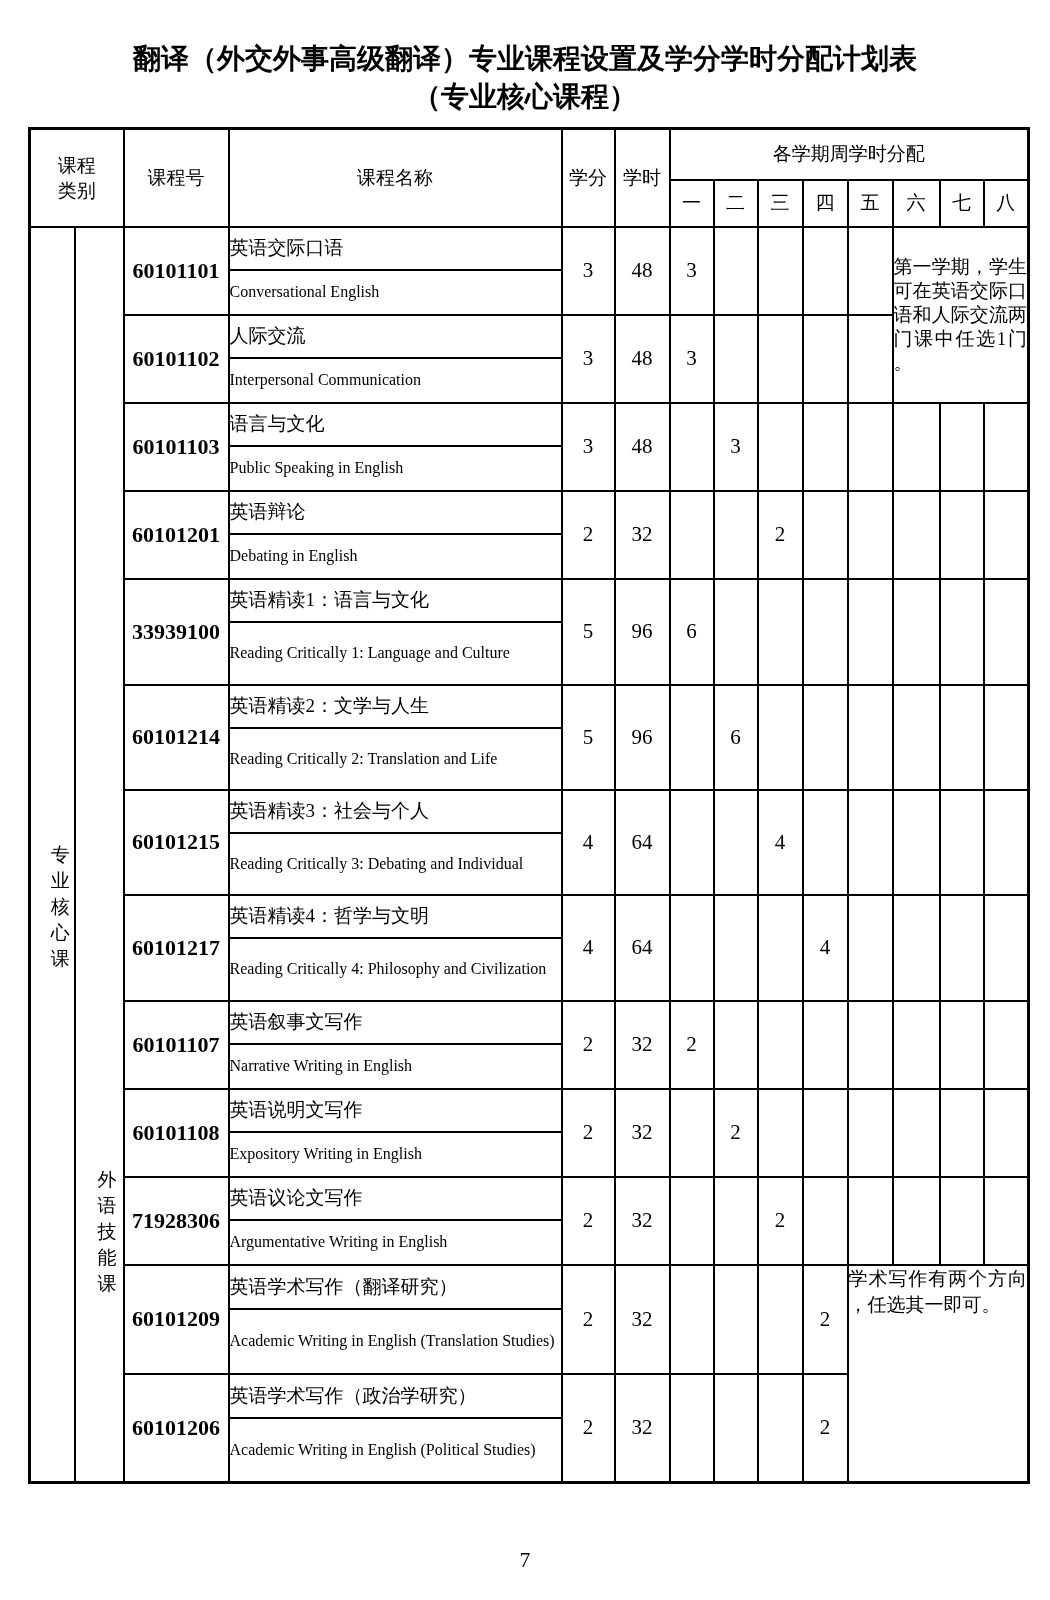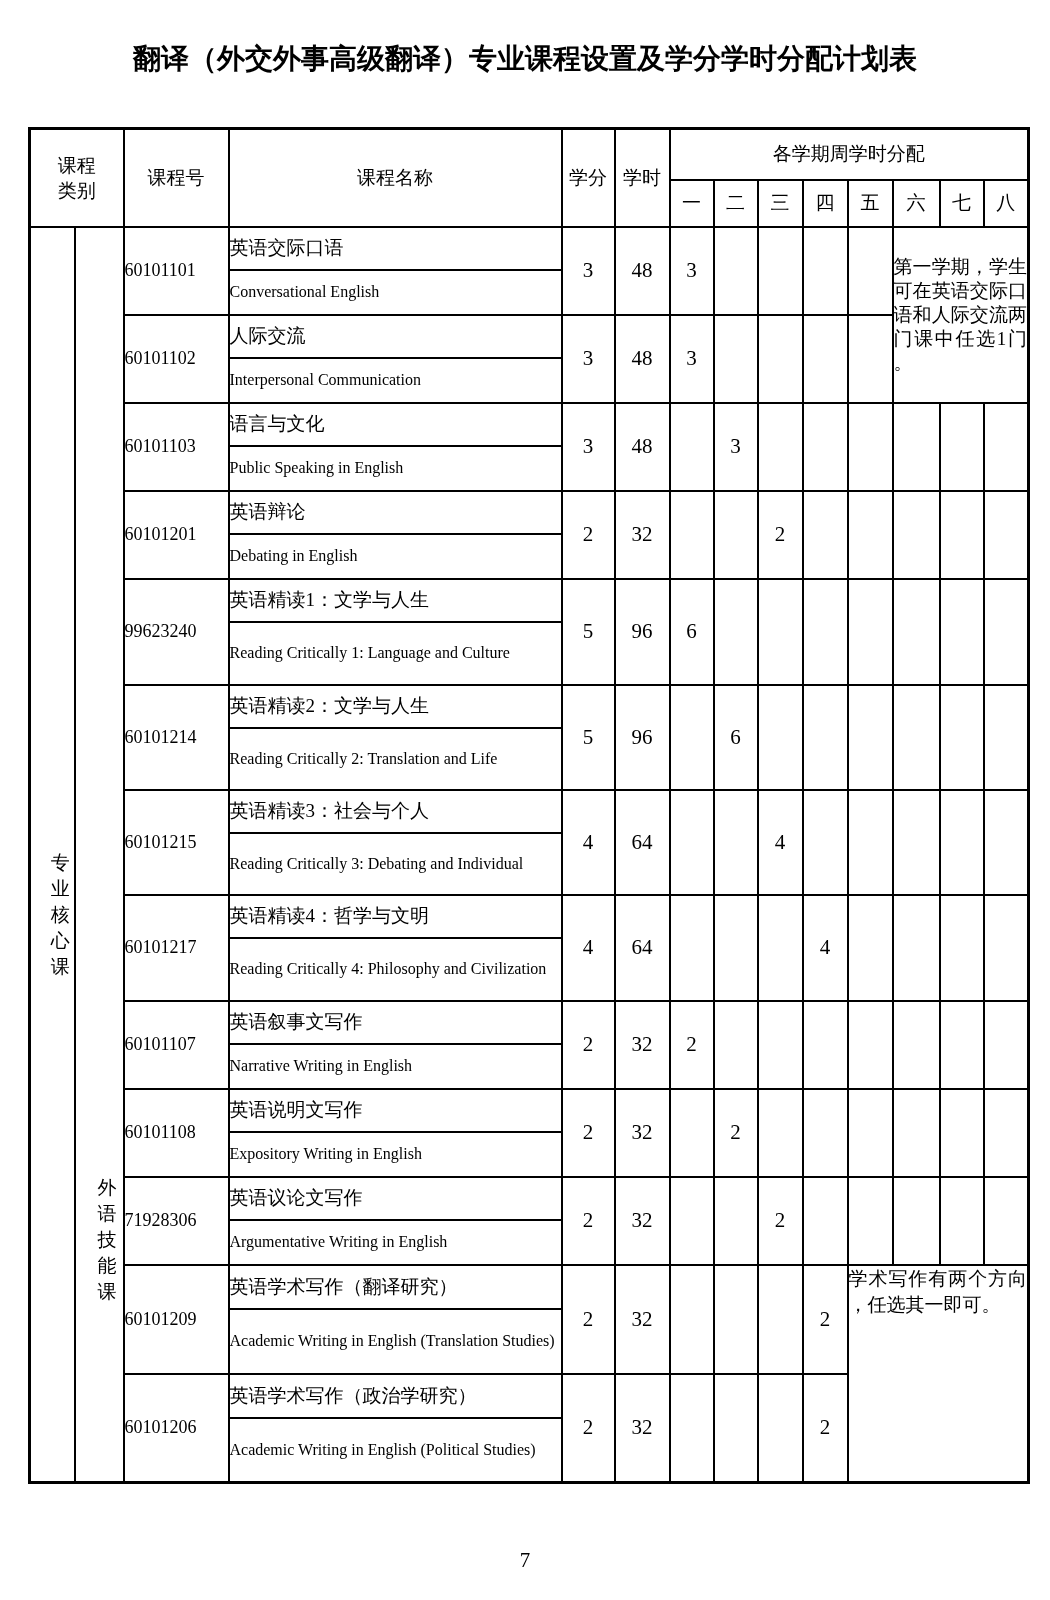--- a/index.html
+++ b/index.html
@@ -17,45 +17,46 @@
   }
   table.sched {
     position: absolute; left: 28px; top: 127px;
     border-collapse: collapse; table-layout: fixed;
     border: 3px solid #000;
     padding-left: 32px;
   }
   .sched td { border: 2px solid #000; padding: 0; overflow: hidden; }
   .hc { text-align: center; vertical-align: middle; font-size: 19px; }
   .hcat-inner { width: 44px; margin: 0 auto; line-height: 25px; }
-  .code { vertical-align: middle; font-size: 18px; }
+  .code { text-align: center; vertical-align: middle; font-size: 22px; font-weight: bold; }
   .zh { vertical-align: middle; padding: 0 6px 0 8px; font-size: 19px; }
   .en { vertical-align: middle; padding: 2px 8px 2px 8px; font-size: 16px; line-height: 24px; }
   .num { text-align: center; vertical-align: middle; font-size: 21px; }
   .cat { position: relative; }
   .cat-label {
-    position: absolute; left: 16px; right: 0; margin: 12px auto;
+    position: absolute; left: 16px; right: 0; margin: 4px auto;
     width: 22px; font-size: 19px; line-height: 26px;
     word-break: break-all; text-align: center;
   }
   .cat-label.primary { top: 610px; }
   .cat-label.secondary { top: 935px; }
   .note { font-size: 19px; text-align: justify; line-break: anywhere; }
   .note1 { vertical-align: middle; padding: 0 9px; line-height: 24px; }
   .note2 { vertical-align: top; padding: 22px 8px 0 8px; line-height: 26px; }
   .pageno {
     position: absolute; top: 1548px; left: 0; width: 1050px;
     text-align: center; font-size: 21px;
   }
 </style>
 </head>
 <body>
 
 <div class="titles">
   <div>翻译（外交外事高级翻译）专业课程设置及学分学时分配计划表</div>
+  <div>（专业核心课程）</div>
 </div>
 
 <table class="sched">
   <colgroup>
     <col style="width:45px">
       <col style="width:49px">
       <col style="width:105px">
     <col style="width:333px">
       <col style="width:53px">
       <col style="width:55px">
@@ -158,22 +159,22 @@
     <td class="num" rowspan="2"></td>
     <td class="num" rowspan="2"></td>
     <td class="num" rowspan="2"></td>
     <td class="num" rowspan="2"></td>
   </tr>
   <tr style="height:45px">
         <td class="en">Debating in English</td>
       </tr>
 
   <tr style="height:43px">
-    <td class="code" rowspan="2">99623240</td>
-    <td class="zh">英语精读1：文学与人生</td>
+    <td class="code" rowspan="2">33939100</td>
+    <td class="zh">英语精读1：语言与文化</td>
     <td class="num" rowspan="2">5</td>
     <td class="num" rowspan="2">96</td>
     <td class="num" rowspan="2">6</td>
     <td class="num" rowspan="2"></td>
     <td class="num" rowspan="2"></td>
     <td class="num" rowspan="2"></td>
     <td class="num" rowspan="2"></td>
     <td class="num" rowspan="2"></td>
     <td class="num" rowspan="2"></td>
     <td class="num" rowspan="2"></td>

